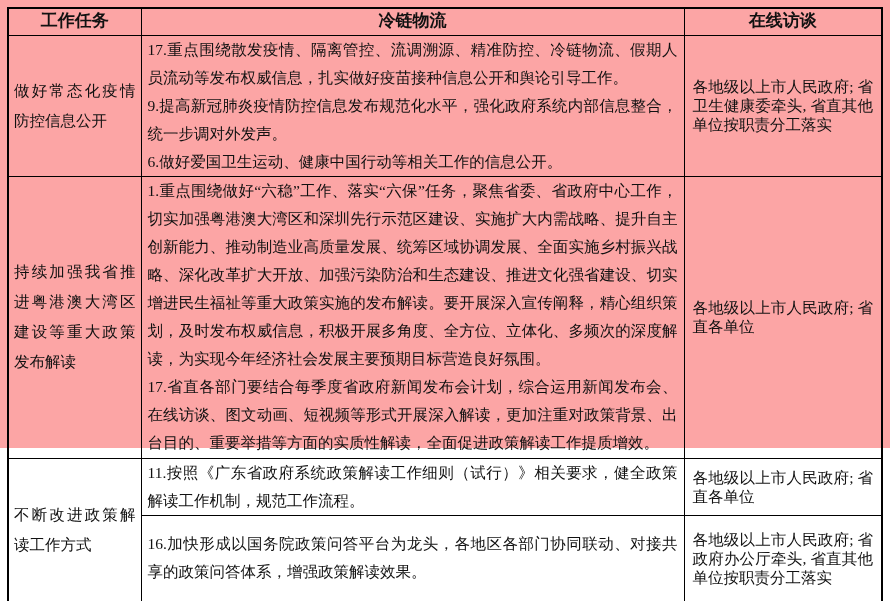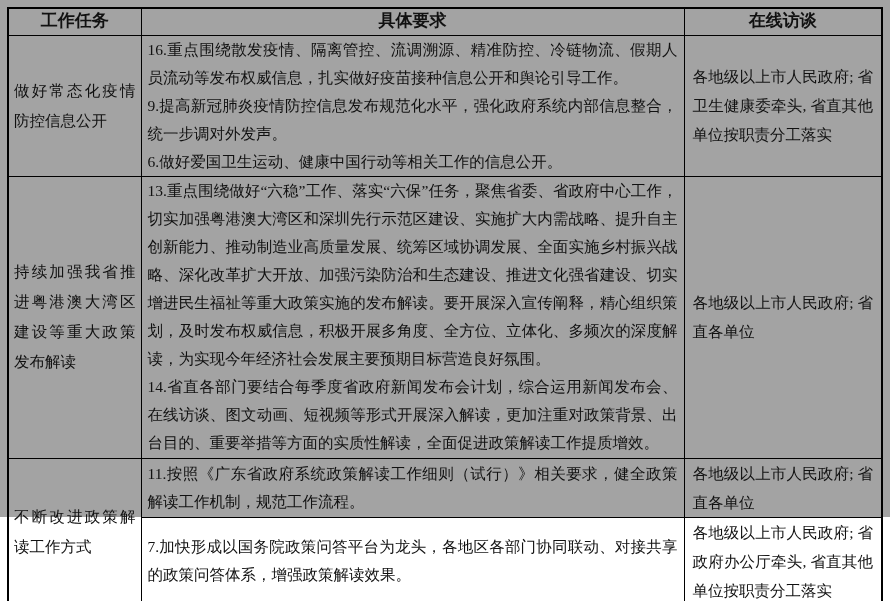--- a/index.html
+++ b/index.html
@@ -3,21 +3,21 @@
 <meta charset="utf-8">
 <style>
   * { box-sizing: border-box; margin: 0; padding: 0; }
   html, body { background: #ffffff; }
   body {
     width: 890px; height: 601px;
     font-family: "Liberation Serif", "DejaVu Serif", serif;
     color: #111;
     overflow: hidden;
   }
-  .page { position: relative; width: 890px; height: 517px; background: #a3a3a3; }
+  .page { position: relative; width: 890px; height: 448px; background: #fca5a5; }
   table.worktable {
     position: absolute; left: 7px; top: 7px;
     width: 874px;
     border-collapse: collapse;
     table-layout: fixed;
     border: 2px solid #000;
   }
   .worktable th, .worktable td {
     border: 1.5px solid #000;
     vertical-align: middle;
@@ -44,66 +44,66 @@
     padding: 0 6px;
     line-height: 28px;
   }
   td.req p {
     text-align: justify;
     margin: 0;
   }
   td.unit {
     text-align: justify;
     padding: 0 8px;
-    line-height: 29px;
+    line-height: 19px;
   }
 </style>
 </head>
 <body>
 
 <div class="page">
   <table class="worktable">
     <colgroup>
       <col style="width:133px">
       <col style="width:543px">
       <col style="width:198px">
     </colgroup>
     <thead>
       <tr>
         <th>工作任务</th>
-        <th>具体要求</th>
+        <th>冷链物流</th>
         <th>在线访谈</th>
       </tr>
     </thead>
     <tbody>
       <tr class="row-1">
         <td class="task">做好常态化疫情防控信息公开</td>
         <td class="req">
-          <p>16.重点围绕散发疫情、隔离管控、流调溯源、精准防控、冷链物流、假期人员流动等发布权威信息，扎实做好疫苗接种信息公开和舆论引导工作。</p>
+          <p>17.重点围绕散发疫情、隔离管控、流调溯源、精准防控、冷链物流、假期人员流动等发布权威信息，扎实做好疫苗接种信息公开和舆论引导工作。</p>
           <p>9.提高新冠肺炎疫情防控信息发布规范化水平，强化政府系统内部信息整合，统一步调对外发声。</p>
           <p>6.做好爱国卫生运动、健康中国行动等相关工作的信息公开。</p>
         </td>
         <td class="unit">各地级以上市人民政府; 省卫生健康委牵头, 省直其他单位按职责分工落实</td>
       </tr>
       <tr class="row-2">
         <td class="task">持续加强我省推进粤港澳大湾区建设等重大政策发布解读</td>
         <td class="req">
-          <p>13.重点围绕做好“六稳”工作、落实“六保”任务，聚焦省委、省政府中心工作，切实加强粤港澳大湾区和深圳先行示范区建设、实施扩大内需战略、提升自主创新能力、推动制造业高质量发展、统筹区域协调发展、全面实施乡村振兴战略、深化改革扩大开放、加强污染防治和生态建设、推进文化强省建设、切实增进民生福祉等重大政策实施的发布解读。要开展深入宣传阐释，精心组织策划，及时发布权威信息，积极开展多角度、全方位、立体化、多频次的深度解读，为实现今年经济社会发展主要预期目标营造良好氛围。</p>
-          <p>14.省直各部门要结合每季度省政府新闻发布会计划，综合运用新闻发布会、在线访谈、图文动画、短视频等形式开展深入解读，更加注重对政策背景、出台目的、重要举措等方面的实质性解读，全面促进政策解读工作提质增效。</p>
+          <p>1.重点围绕做好“六稳”工作、落实“六保”任务，聚焦省委、省政府中心工作，切实加强粤港澳大湾区和深圳先行示范区建设、实施扩大内需战略、提升自主创新能力、推动制造业高质量发展、统筹区域协调发展、全面实施乡村振兴战略、深化改革扩大开放、加强污染防治和生态建设、推进文化强省建设、切实增进民生福祉等重大政策实施的发布解读。要开展深入宣传阐释，精心组织策划，及时发布权威信息，积极开展多角度、全方位、立体化、多频次的深度解读，为实现今年经济社会发展主要预期目标营造良好氛围。</p>
+          <p>17.省直各部门要结合每季度省政府新闻发布会计划，综合运用新闻发布会、在线访谈、图文动画、短视频等形式开展深入解读，更加注重对政策背景、出台目的、重要举措等方面的实质性解读，全面促进政策解读工作提质增效。</p>
         </td>
         <td class="unit">各地级以上市人民政府; 省直各单位</td>
       </tr>
       <tr class="row-3a">
         <td class="task" rowspan="2">不断改进政策解读工作方式</td>
         <td class="req">
           <p>11.按照《广东省政府系统政策解读工作细则（试行）》相关要求，健全政策解读工作机制，规范工作流程。</p>
         </td>
         <td class="unit">各地级以上市人民政府; 省直各单位</td>
       </tr>
       <tr class="row-3b">
         <td class="req">
-          <p>7.加快形成以国务院政策问答平台为龙头，各地区各部门协同联动、对接共享的政策问答体系，增强政策解读效果。</p>
+          <p>16.加快形成以国务院政策问答平台为龙头，各地区各部门协同联动、对接共享的政策问答体系，增强政策解读效果。</p>
         </td>
         <td class="unit">各地级以上市人民政府; 省政府办公厅牵头, 省直其他单位按职责分工落实</td>
       </tr>
     </tbody>
   </table>
 </div>
 
 </body></html>

